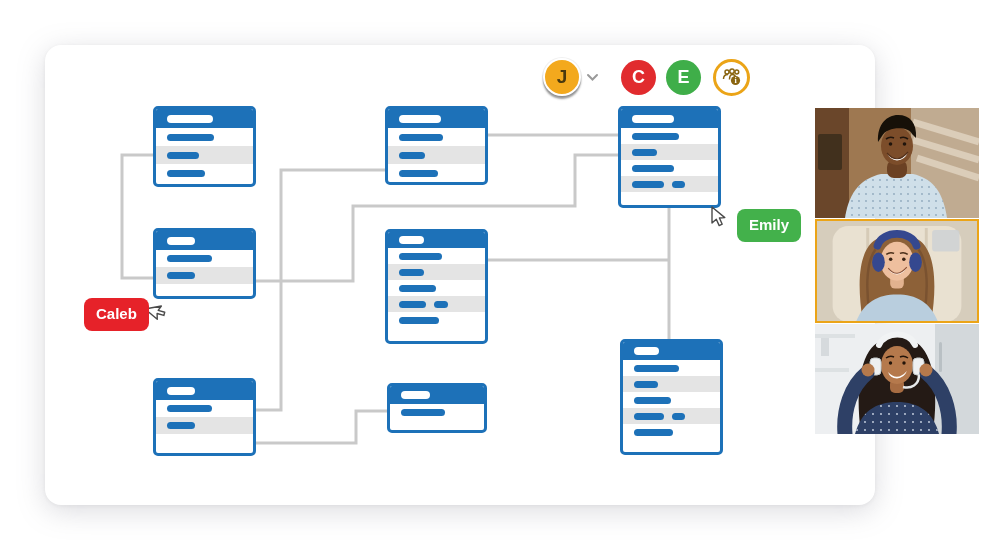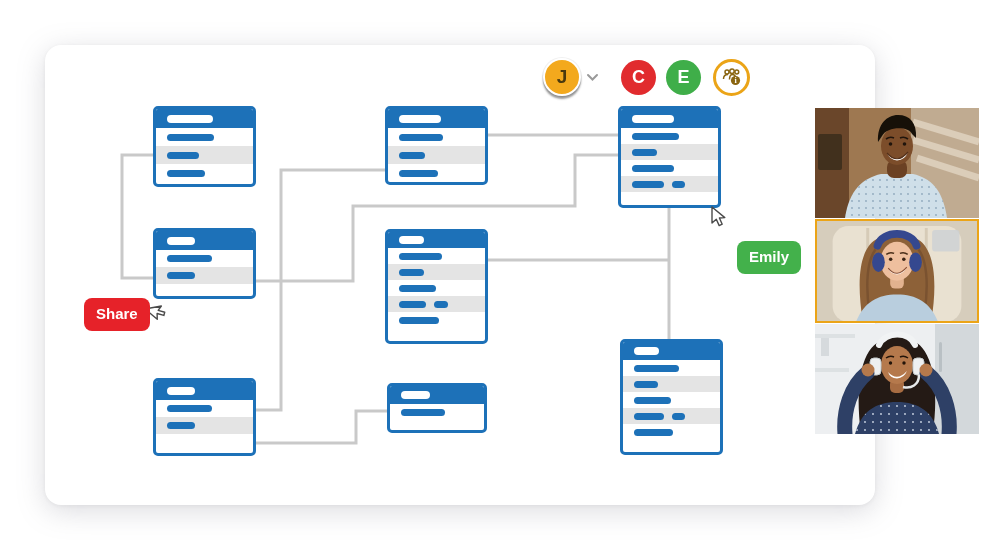--- a/index.html
+++ b/index.html
@@ -280,21 +280,21 @@
         <circle cx="53" cy="46" r="6.5" fill="#b5794c"></circle>
         <path d="M134,110 C136,86 128,62 112,49" stroke="#2e4066" stroke-width="15" fill="none" stroke-linecap="round"></path>
         <circle cx="111" cy="46" r="6.5" fill="#b5794c"></circle>
       </svg>
     </div>
   </div>
 <div class="cursor" style="left: 145px; top: 309px;">
       <svg width="22" height="24" viewBox="0 0 22 24" style="position:absolute;left:-1px;top:-1px;overflow:visible;transform:rotate(-50deg);transform-origin:1px 1px;">
         <polygon points="1,1 1,17 5.3,13.2 8.2,19.6 11.2,18.2 8.4,12 13.8,11.6" fill="#fff" stroke="#4a4a4a" stroke-width="1.4" stroke-linejoin="round"></polygon>
       </svg>
-      <div class="cursor-pill" style="left:-61px;top:-11px;background:#e62229;">Share</div>
+      <div class="cursor-pill" style="left:-61px;top:-11px;background:#e62229;">Caleb</div>
     </div>
     <div class="cursor" style="left: 712px; top: 207px;">
       <svg width="22" height="24" viewBox="0 0 22 24" style="position:absolute;left:-1px;top:-1px;overflow:visible;transform:rotate(0deg);transform-origin:1px 1px;">
         <polygon points="1,1 1,17 5.3,13.2 8.2,19.6 11.2,18.2 8.4,12 13.8,11.6" fill="#fff" stroke="#4a4a4a" stroke-width="1.4" stroke-linejoin="round"></polygon>
       </svg>
-      <div class="cursor-pill" style="left:25px;top:2px;background:#43b14b;margin-top:32px;">Emily</div>
+      <div class="cursor-pill" style="left:25px;top:2px;background:#43b14b;">Emily</div>
     </div>
   </div>
 
 </body></html>

